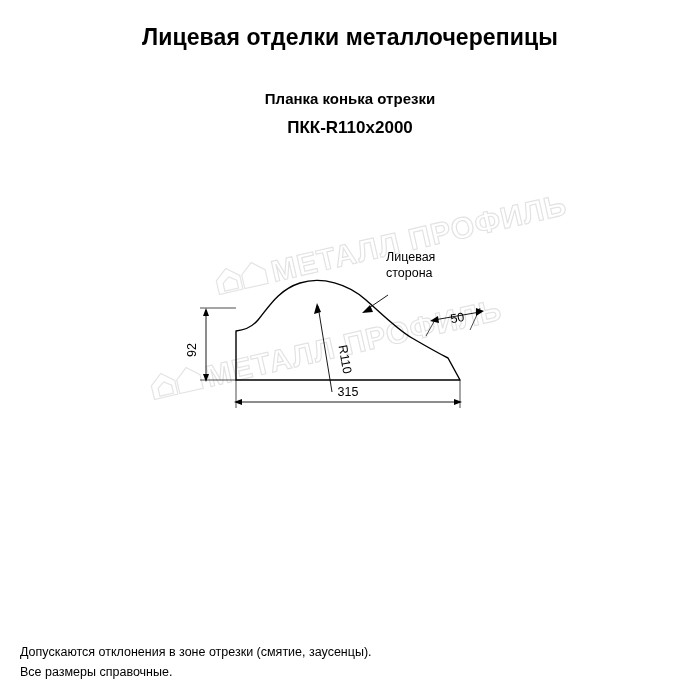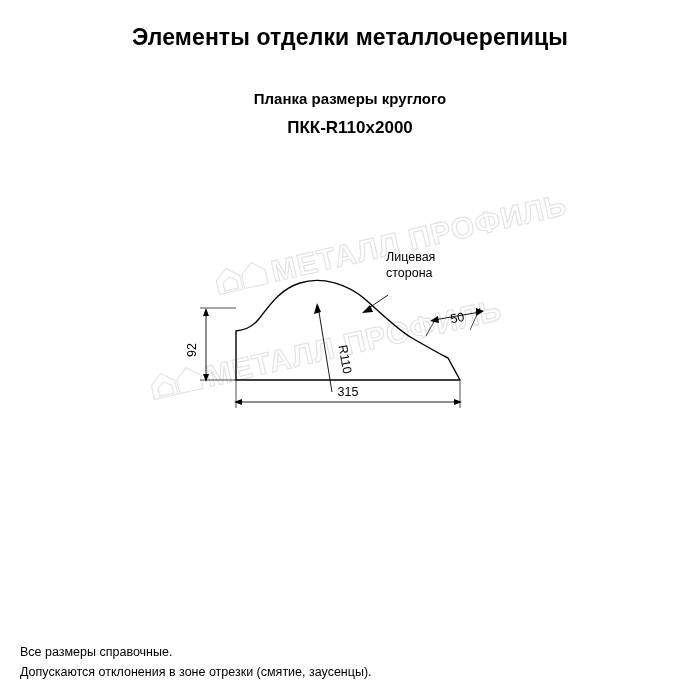--- a/index.html
+++ b/index.html
@@ -90,22 +90,22 @@
     stroke: #e2e2e2;
     stroke-width: 1.1;
     letter-spacing: 1px;
   }
 </style>
 </head>
 <body>
 
 <div class="page">
 
-  <div class="title">Элементы отделки металлочерепицы</div>
-  <div class="subtitle">Планка размеры круглого</div>
+  <div class="title">Лицевая отделки металлочерепицы</div>
+  <div class="subtitle">Планка конька отрезки</div>
   <div class="subtitle2">ПКК-R110x2000</div>
 
   <div class="watermark-layer">
     <svg width="700" height="280" viewBox="0 0 700 280">
       <g transform="translate(215,95) rotate(-13)">
         <g>
           <path d="M0,6 l12,-10 l12,10 l0,14 l-24,0 z" fill="none" stroke="#e4e4e4" stroke-width="1.2"></path>
           <path d="M6,10 l7,-5 l7,5 l0,8 l-14,0 z" fill="none" stroke="#e4e4e4" stroke-width="1.2"></path>
           <path d="M26,6 l12,-10 l12,10 l0,14 l-24,0 z" fill="none" stroke="#e4e4e4" stroke-width="1.2"></path>
         </g>
@@ -171,17 +171,17 @@
         <line x1="388" y1="115" x2="366" y2="130"></line>
         <path d="M370,125 L362,133 L373,132" fill="#000" stroke="none"></path>
       </g>
       <text class="lbl" x="386" y="81">Лицевая</text>
       <text class="lbl" x="386" y="97">сторона</text>
 
     </svg>
   </div>
 
   <div class="footnotes">
+    <span class="footnote-line">Допускаются отклонения в зоне отрезки (смятие, заусенцы).</span>
     <span class="footnote-line">Все размеры справочные.</span>
-    <span class="footnote-line">Допускаются отклонения в зоне отрезки (смятие, заусенцы).</span>
   </div>
 
 </div>
 
 </body></html>

